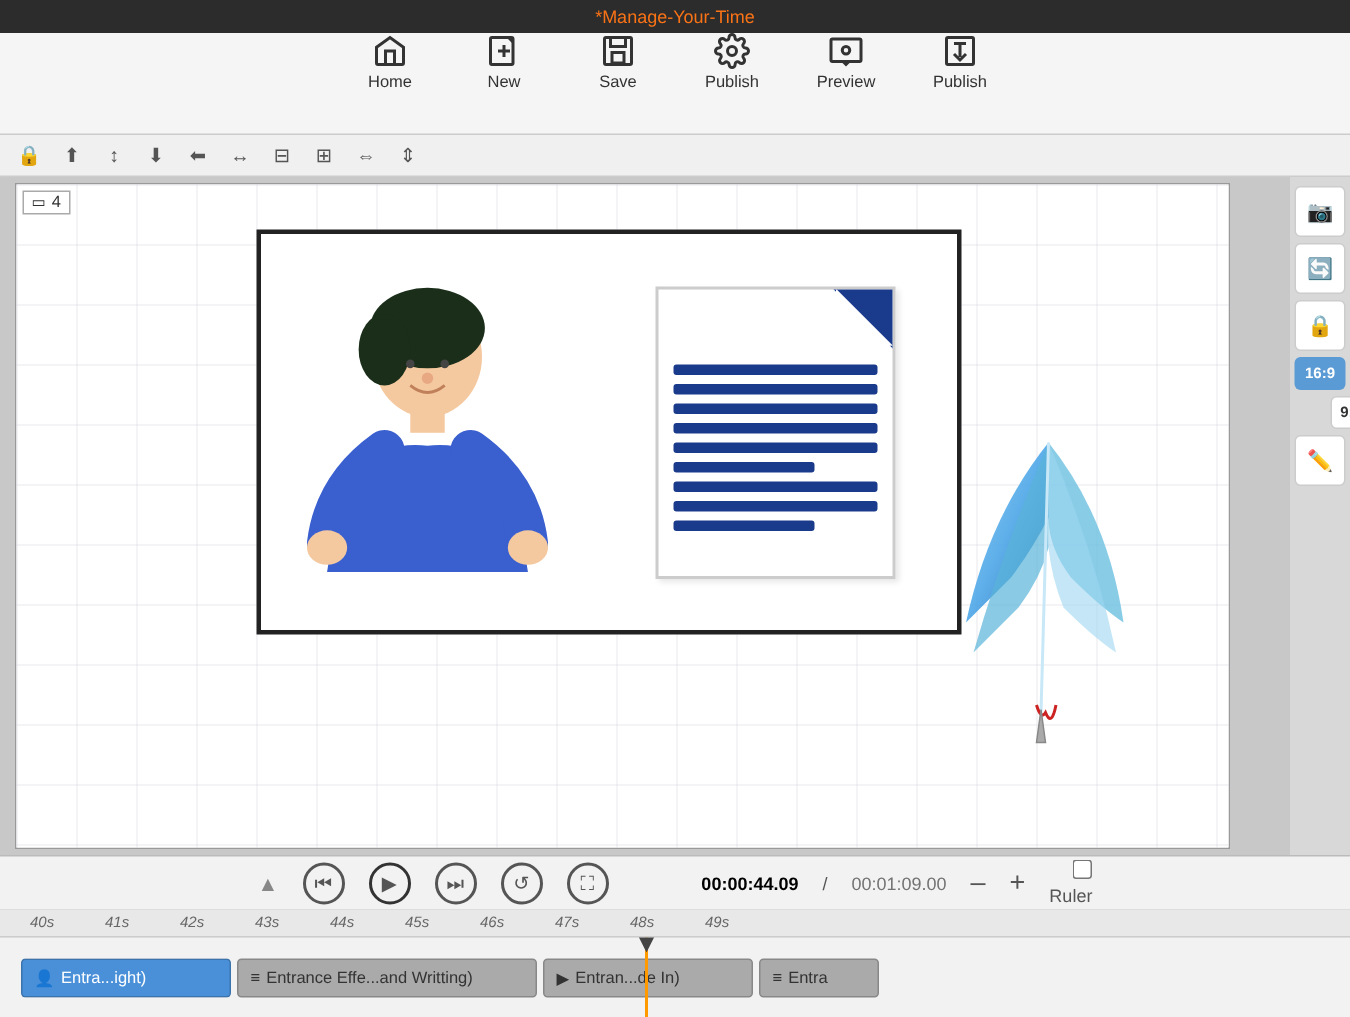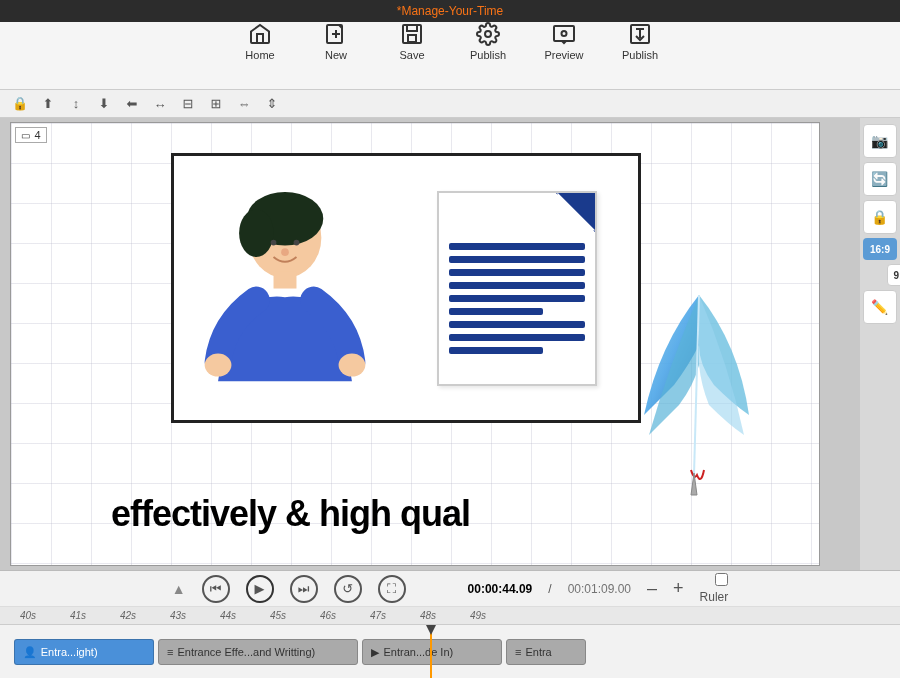--- a/index.html
+++ b/index.html
@@ -306,23 +306,20 @@
                 <div class="doc-line"></div>
                 <div class="doc-line short"></div>
                 <div class="doc-line"></div>
                 <div class="doc-line"></div>
                 <div class="doc-line short"></div>
               </div>
             </div>
           </div>
         </div>
 
-        <div id="text-overlay">
-          <span>effectively &amp; high qual</span>
-        </div>
 
         <svg id="quill" viewBox="0 0 120 220">
 
           <defs>
             <linearGradient id="featherGrad" x1="0%" y1="0%" x2="100%" y2="100%">
               <stop offset="0%" style="stop-color:#87ceeb;stop-opacity:1"></stop>
               <stop offset="50%" style="stop-color:#4da6e8;stop-opacity:1"></stop>
               <stop offset="100%" style="stop-color:#1a6ab0;stop-opacity:1"></stop>
             </linearGradient>
           </defs>

